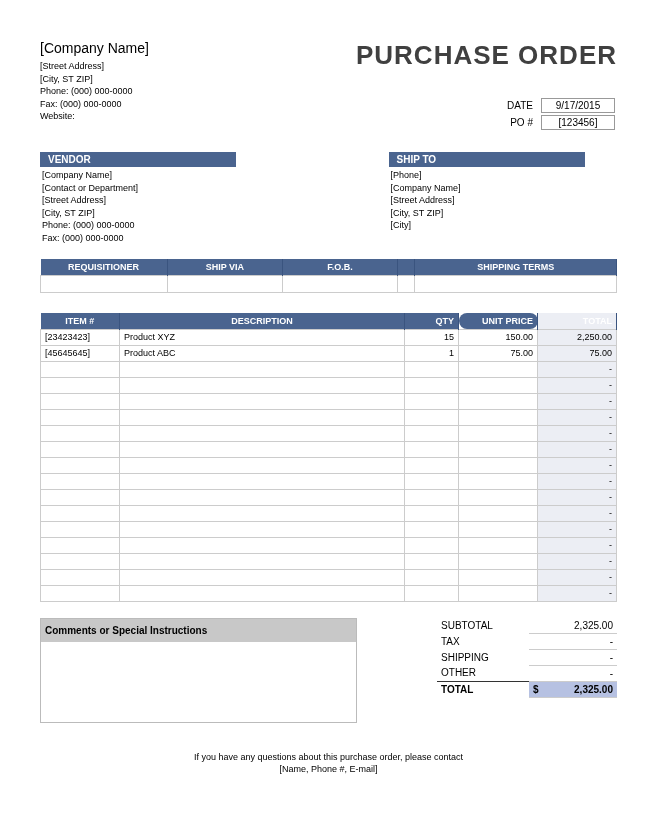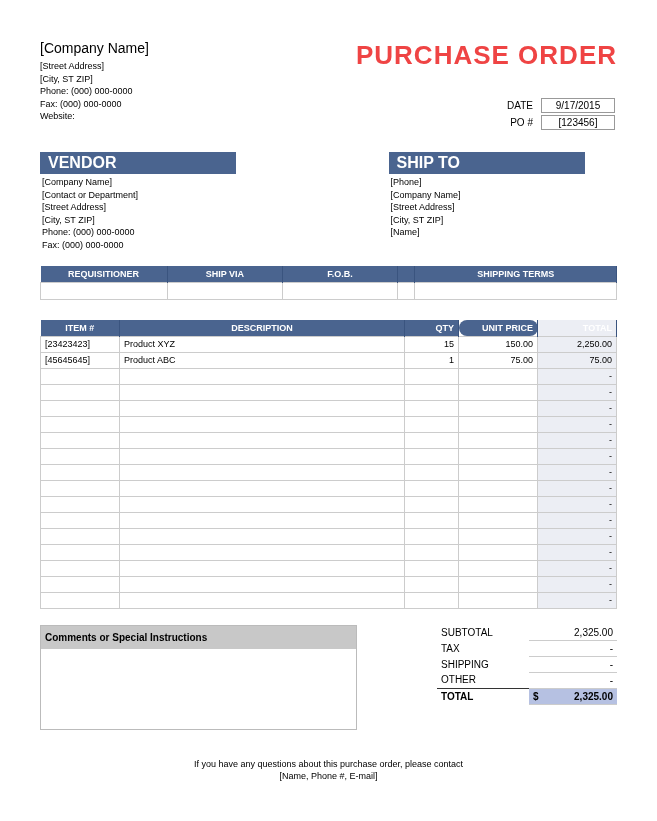--- a/index.html
+++ b/index.html
@@ -27,21 +27,21 @@
     font-size: 14px;
     margin-bottom: 4px;
   }
   .company-line {
     font-size: 9px;
     line-height: 1.4;
   }
   .po-title {
     font-size: 26px;
     font-weight: bold;
-    color: #ef4444;
+    color: #404040;
     letter-spacing: 1px;
   }
   .date-block {
     float: right;
     margin-top: 25px;
     font-size: 10px;
   }
   .date-block table td {
     padding: 1px 2px;
     font-size: 10px;
@@ -59,21 +59,21 @@
     gap: 120px;
     margin-top: 20px;
   }
   .section {
     flex: 1;
   }
   .section-hdr {
     background: #4a648f;
     color: #fff;
     font-weight: bold;
-    font-size: 16px;
+    font-size: 10px;
     padding: 2px 8px;
     width: 180px;
   }
   .section .line {
     font-size: 9px;
     line-height: 1.4;
     padding-left: 2px;
   }
   .section .lines { margin-top: 2px; }
 
@@ -219,21 +219,21 @@
         <div class="line">Fax: (000) 000-0000</div>
       </div>
     </div>
     <div class="section">
       <div class="section-hdr">SHIP TO</div>
       <div class="lines">
         <div class="line">[Phone]</div>
         <div class="line">[Company Name]</div>
         <div class="line">[Street Address]</div>
         <div class="line">[City, ST  ZIP]</div>
-        <div class="line">[Name]</div>
+        <div class="line">[City]</div>
       </div>
     </div>
   </div>
 
   <table class="shiptable">
     <tbody>
         <tr>
       <th style="width:22%">REQUISITIONER</th>
       <th style="width:20%">SHIP VIA</th>
       <th style="width:20%">F.O.B.</th>

